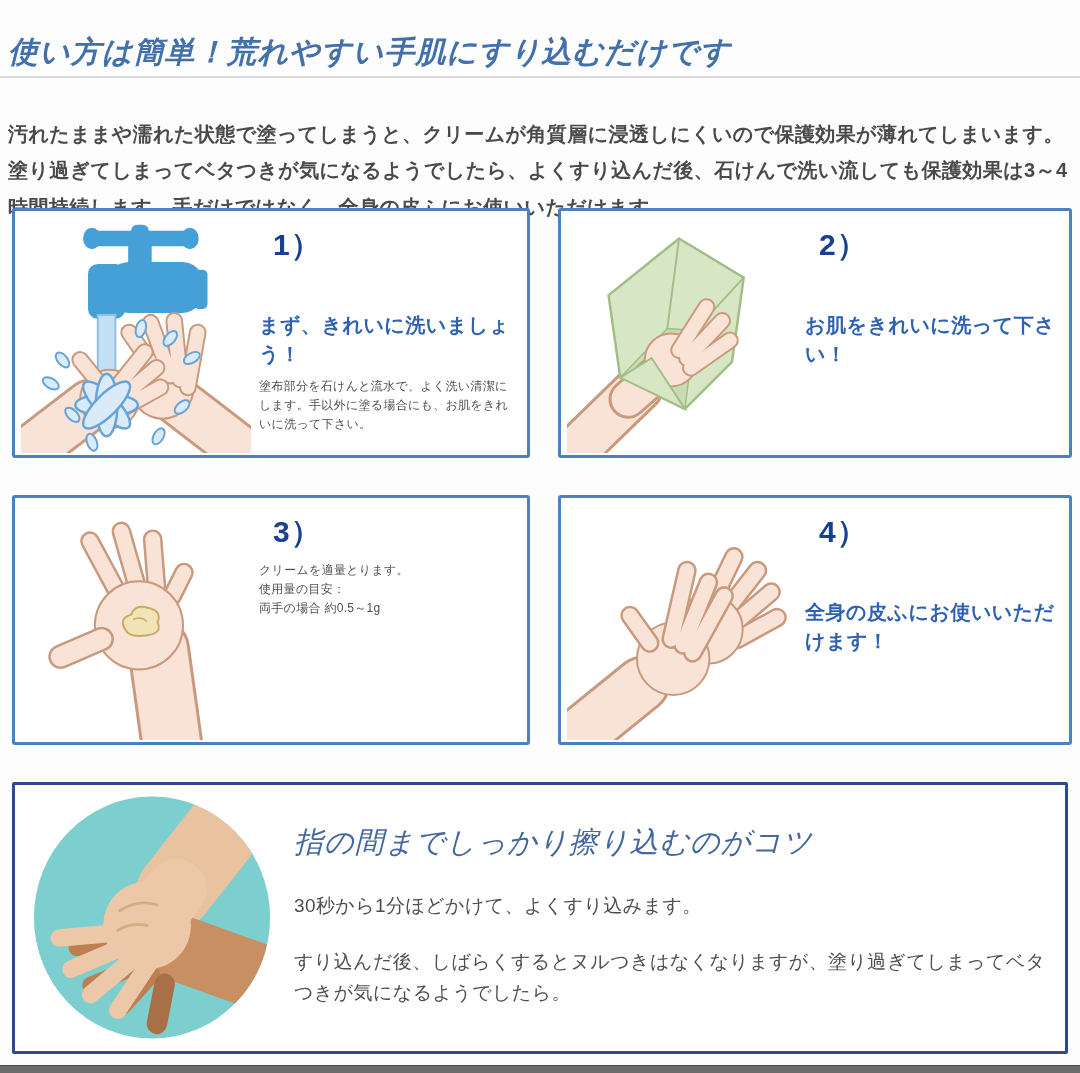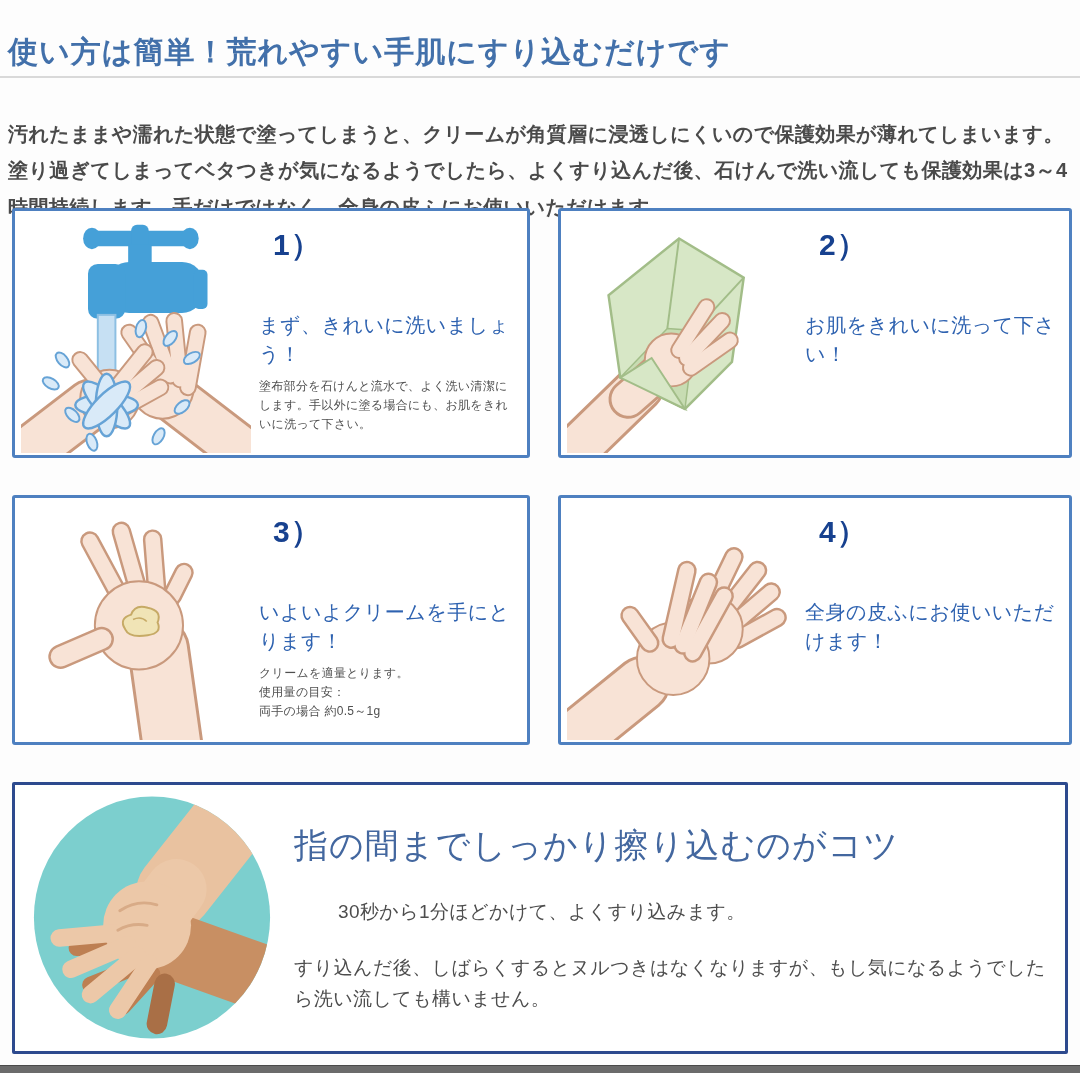--- a/index.html
+++ b/index.html
@@ -3,21 +3,21 @@
 <meta charset="utf-8">
 <style>
   html,body{margin:0;padding:0;}
   body{
     width:1080px;height:1073px;position:relative;overflow:hidden;
     background:#fdfdfd;
     font-family:"Liberation Sans","DejaVu Sans",sans-serif;
   }
   .page-title{
     position:absolute;left:8px;top:14px;width:1060px;
-    font-size:30px;font-weight:bold;color:#4270aa;letter-spacing:1px;line-height:1.2;
+    font-size:30px;font-weight:bold;color:#4270aa;letter-spacing:1px;line-height:1.2;font-style:italic;
   }
   .title-rule{
     position:absolute;left:0;top:76px;width:1080px;height:2px;background:#d9d9d9;
   }
   .intro-text{
     position:absolute;left:8px;top:96px;width:1062px;
     font-size:20px;color:#4a4a4a;line-height:1.82;letter-spacing:0.4px;
     word-break:break-all;
     font-weight:bold;
   }
@@ -31,43 +31,43 @@
   }
   .step-illus{
     flex:0 0 242px;display:flex;align-items:center;justify-content:center;
   }
   .step-illus svg{display:block;}
   .step-text{flex:1;padding:8px 12px 0 2px;}
   .step-num{
     font-size:30px;font-weight:bold;color:#17418f;margin:6px 0 8px 14px;letter-spacing:1px;
   }
   .step-heading{
-    font-size:20px;font-weight:normal;color:#2e62b0;line-height:1.45;letter-spacing:0.5px;
+    font-size:20px;font-weight:bold;color:#2e62b0;line-height:1.45;letter-spacing:0.5px;
     word-break:break-all;
     margin-top:45px;
   }
   .step-body{
     font-size:12px;color:#4f4f4f;line-height:1.58;margin-top:8px;letter-spacing:0.3px;
     white-space:pre-line;word-break:break-all;
   }
   .tip-box{
     position:absolute;left:12px;top:782px;width:1056px;height:272px;
     border:3px solid #2d4a8e;border-radius:2px;background:#fff;box-sizing:border-box;
     display:flex;align-items:center;overflow:hidden;
   }
   .tip-photo{flex:0 0 244px;margin-left:15px;}
   .tip-photo svg{display:block;}
   .tip-text{align-self:flex-start;margin:38px 16px 0 20px;}
   .tip-heading{
-    font-size:34px;color:#43679f;font-weight:normal;letter-spacing:1px;
+    font-size:29px;color:#43679f;font-weight:normal;letter-spacing:1px;font-style:italic;
   }
   .tip-p{
     font-size:19px;color:#4d4d4d;line-height:1.6;letter-spacing:0.4px;word-break:break-all;
   }
-  .tip-p.first{margin-top:28px;margin-left:44px;}
+  .tip-p.first{margin-top:28px;}
   .tip-p.second{margin-top:26px;width:752px;}
   .footer-bar{
     position:absolute;left:0;bottom:0;width:1080px;height:8px;background:#6b6b6b;
     border-top:1px solid #4a4a4a;box-sizing:border-box;
   }
 </style>
 </head>
 <body>
 
 <h1 class="page-title">使い方は簡単！荒れやすい手肌にすり込むだけです</h1>
@@ -209,21 +209,20 @@
           <line x1="80" y1="142" x2="38" y2="160" stroke="#c9997d" stroke-width="25"></line>
           <line x1="80" y1="142" x2="38" y2="160" stroke="#f8e3d6" stroke-width="20"></line>
         </g>
 
         <path d="M104,132 q-7,-11 6,-15 q4,-11 17,-7 q15,3 10,15 q5,11 -10,13 q-19,3 -23,-6 z" fill="#f0e4b6" stroke="#c6aa66" stroke-width="2"></path>
         <path d="M112,122 q8,-4 14,2" fill="none" stroke="#c6aa66" stroke-width="1.5"></path>
       </svg>
     </div>
     <div class="step-text">
       <div class="step-num">3）</div>
-      <div class="step-heading">いよいよクリームを手にとります！</div>
       <div class="step-body">クリームを適量とります。
 使用量の目安：
 両手の場合 約0.5～1g</div>
     </div>
   </div>
 
   <div class="step-box">
     <div class="step-illus">
       <svg width="230" height="240" viewBox="0 0 230 245">
         <g stroke-linecap="round">
@@ -292,17 +291,17 @@
         <line x1="122" y1="174" x2="90" y2="222" stroke="#ecc8a8" stroke-width="18"></line>
 
         <path d="M92,120 q18,-12 38,-6" fill="none" stroke="#d8ab87" stroke-width="3"></path>
         <path d="M90,140 q14,-8 30,-5" fill="none" stroke="#d8ab87" stroke-width="3"></path>
       </g>
     </svg>
   </div>
   <div class="tip-text">
     <div class="tip-heading">指の間までしっかり擦り込むのがコツ</div>
     <p class="tip-p first">30秒から1分ほどかけて、よくすり込みます。</p>
-    <p class="tip-p second">すり込んだ後、しばらくするとヌルつきはなくなりますが、もし気になるようでしたら洗い流しても構いません。</p>
+    <p class="tip-p second">すり込んだ後、しばらくするとヌルつきはなくなりますが、塗り過ぎてしまってベタつきが気になるようでしたら。</p>
   </div>
 </div>
 
 <div class="footer-bar"></div>
 
 </body></html>

